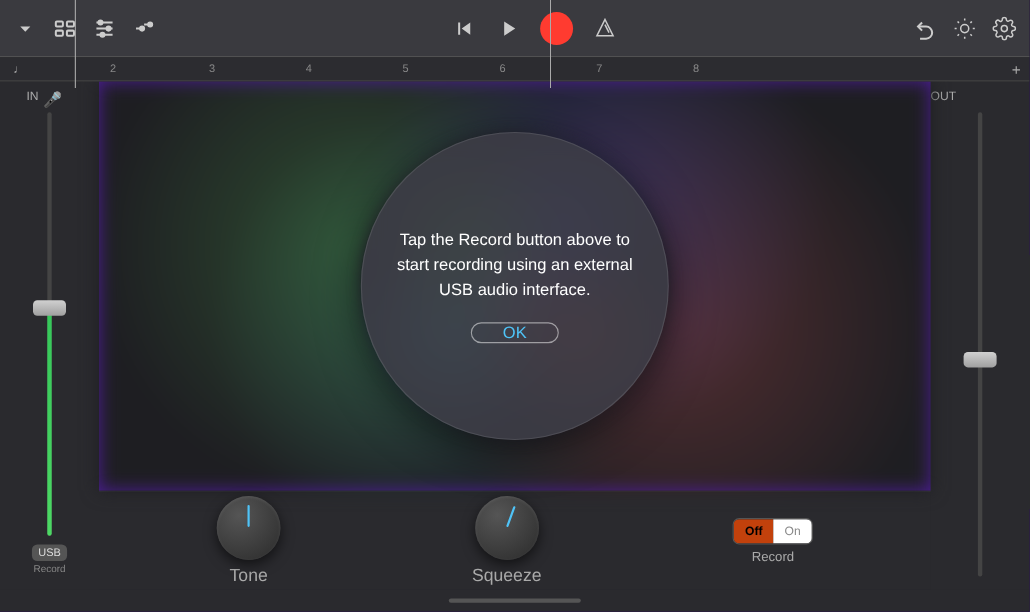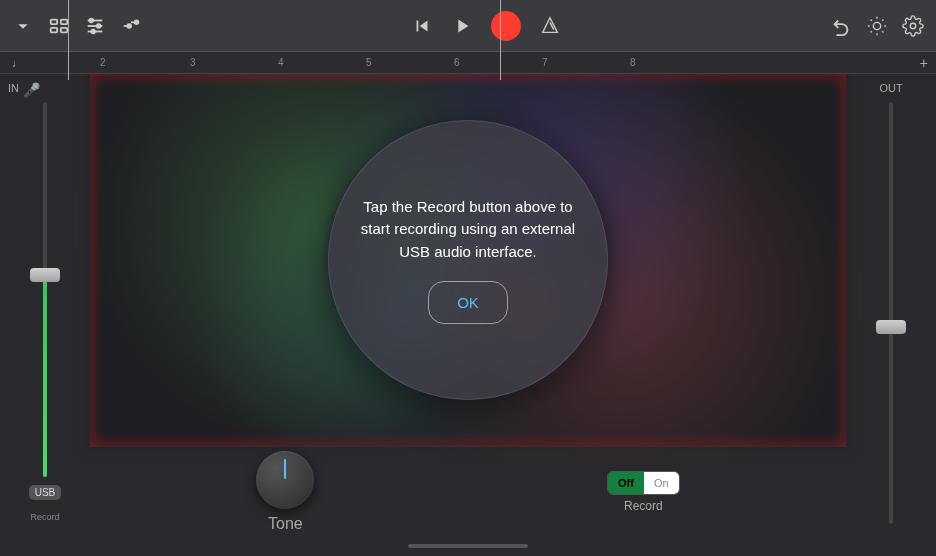--- a/index.html
+++ b/index.html
@@ -125,21 +125,21 @@
       color: #aaa;
       font-size: 11px;
       margin-bottom: 4px;
     }
 
     .in-label-row {
       display: flex;
       align-items: center;
       gap: 4px;
       width: 100%;
-      padding-left: 8px;
+      padding-left: 24px;
     }
 
     .mic-icon {
       color: #aaa;
       font-size: 14px;
     }
 
     .fader-green {
       position: absolute;
       bottom: 0;
@@ -182,21 +182,21 @@
       display: flex;
       flex-direction: column;
       align-items: center;
       justify-content: flex-end;
       position: relative;
     }
 
     .center-amp-area {
       flex: 1;
       width: 100%;
-      background: #7f1d1d;
+      background: #4c1d95;
       position: relative;
       display: flex;
       align-items: center;
       justify-content: center;
     }
 
     
     .amp-bg {
       width: 100%;
       height: 100%;
@@ -259,21 +259,21 @@
       position: relative;
       z-index: 2;
     }
 
     .modal-ok-btn {
       background: transparent;
       border: 1px solid rgba(255,255,255,0.5);
       color: #4fc3f7;
       font-size: 15px;
       border-radius: 16px;
-      padding: 12px 28px;
+      padding: 0 28px;
       cursor: pointer;
       position: relative;
       z-index: 2;
     }
 
     
     .bottom-controls {
       height: 90px;
       width: 100%;
       display: flex;
@@ -342,36 +342,35 @@
 
     .monitor-option {
       padding: 5px 10px;
       font-size: 11px;
       cursor: pointer;
       background: #ffffff;
       color: #888;
     }
 
     .monitor-option.active {
-      background: #15803d;
+      background: #c2410c;
       color: #000;
       font-weight: 600;
     }
 
     .monitor-label {
       color: #aaa;
       font-size: 12px;
     }
 
     
     .right-panel {
       width: 90px;
       display: flex;
       flex-direction: column;
-      align-items: center;
       padding: 8px 0;
     }
 
     
     .home-indicator {
       height: 20px;
       background: #2a2a2e;
       display: flex;
       align-items: center;
       justify-content: center;
@@ -529,21 +528,21 @@
       <div class="in-label-row">
         <span class="panel-label">IN</span>
         <span class="mic-icon">🎤</span>
       </div>
       <div style="flex:1;display:flex;align-items:stretch;justify-content:center;position:relative;width:100%;padding:4px 0;">
         <div style="position:relative;width:4px;background:#444;border-radius:2px;flex:1;margin:0 auto;max-width:4px;">
           <div class="fader-green" style="height:55%;bottom:0;"></div>
           <div class="fader-thumb" style="bottom:52%;left:-13px;"></div>
         </div>
       </div>
-      <div style="display:flex;flex-direction:column;align-items:center;gap:12px;margin-bottom:6px;">
+      <div style="display:flex;flex-direction:column;align-items:center;gap:2px;margin-bottom:6px;">
         <div class="usb-channel-btn">USB</div>
         <span class="usb-channel-sub">Record</span>
       </div>
     </div>
 
     <div class="center-area">
       <div class="center-amp-area">
         <div class="amp-bg"></div>
 
         <div class="modal-overlay">
@@ -557,20 +556,26 @@
 
       <div class="bottom-controls">
 
         <div class="knob-container">
           <div class="knob">
             <div class="knob-line"></div>
           </div>
           <span class="knob-label">Tone</span>
         </div>
 
+        <div class="knob-container">
+          <div class="knob">
+            <div class="knob-line squeeze"></div>
+          </div>
+          <span class="knob-label">Squeeze</span>
+        </div>
 
         <div class="monitor-container">
           <div class="monitor-toggle">
             <div class="monitor-option active">Off</div>
             <div class="monitor-option">On</div>
           </div>
           <span class="monitor-label">Record</span>
         </div>
       </div>
     </div>

